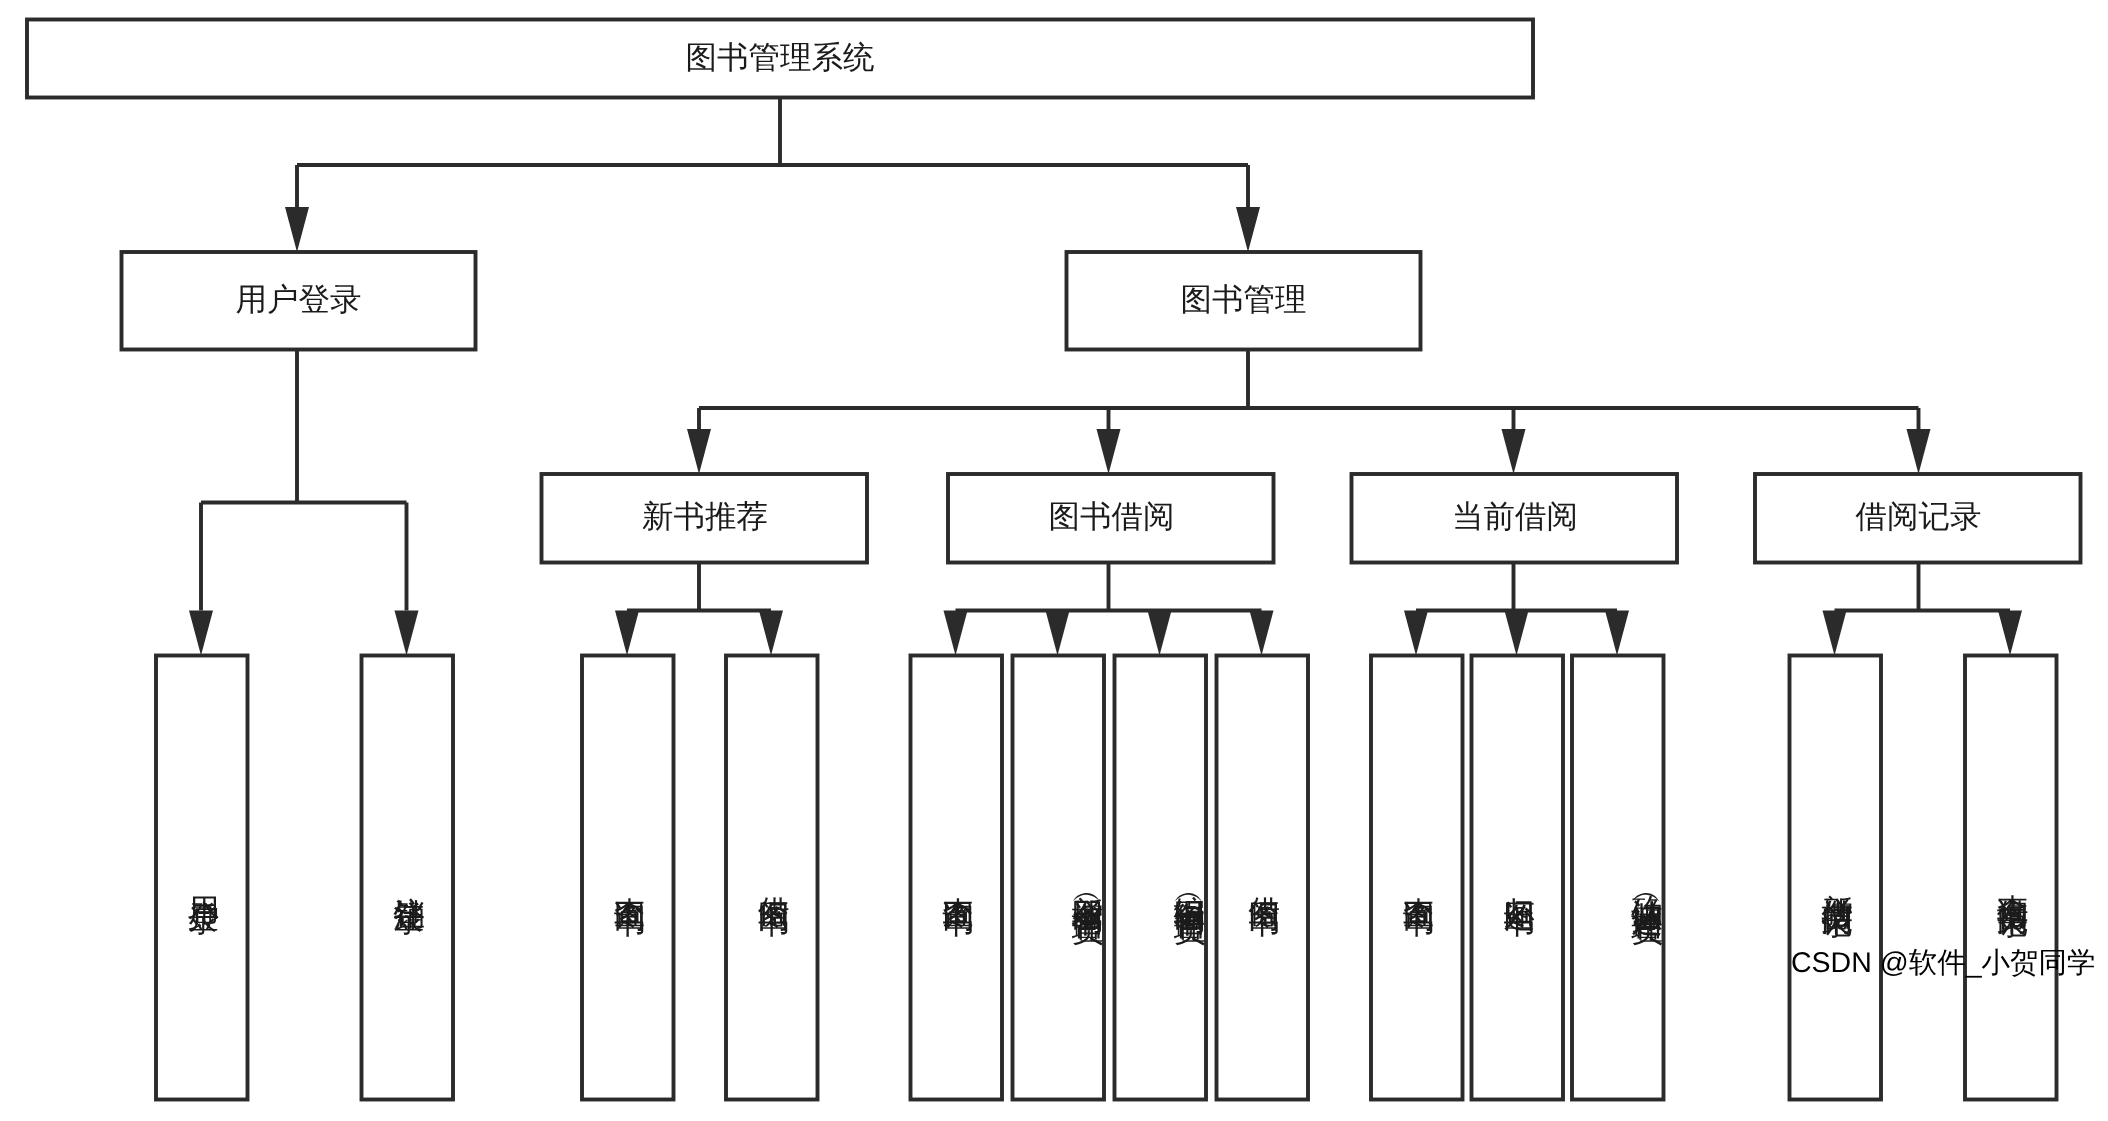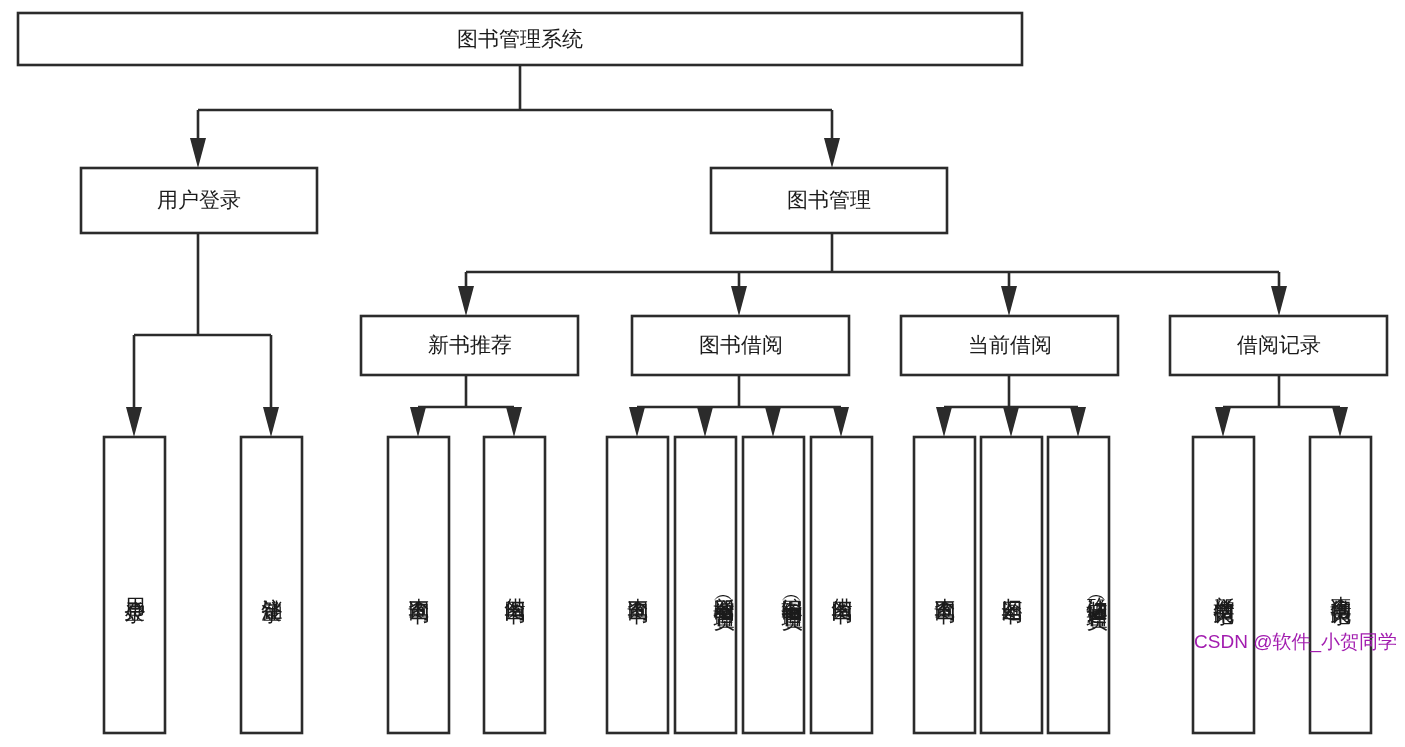--- a/index.html
+++ b/index.html
@@ -62,21 +62,21 @@
     text-align: center;
     white-space: nowrap;
     pointer-events: none;
   }
   .watermark {
     position: absolute;
     right: 8px;
     bottom: 4px;
     font-family: "Liberation Sans", sans-serif;
     font-size: 19px;
-    color: #a21caf;
+    color: #000000;
     white-space: nowrap;
     pointer-events: none;
   }
 </style>
 </head>
 <body>
 
 <div id="diagram-root">
 
   <svg class="canvas" viewBox="0 0 1405 747" xmlns="http://www.w3.org/2000/svg">

